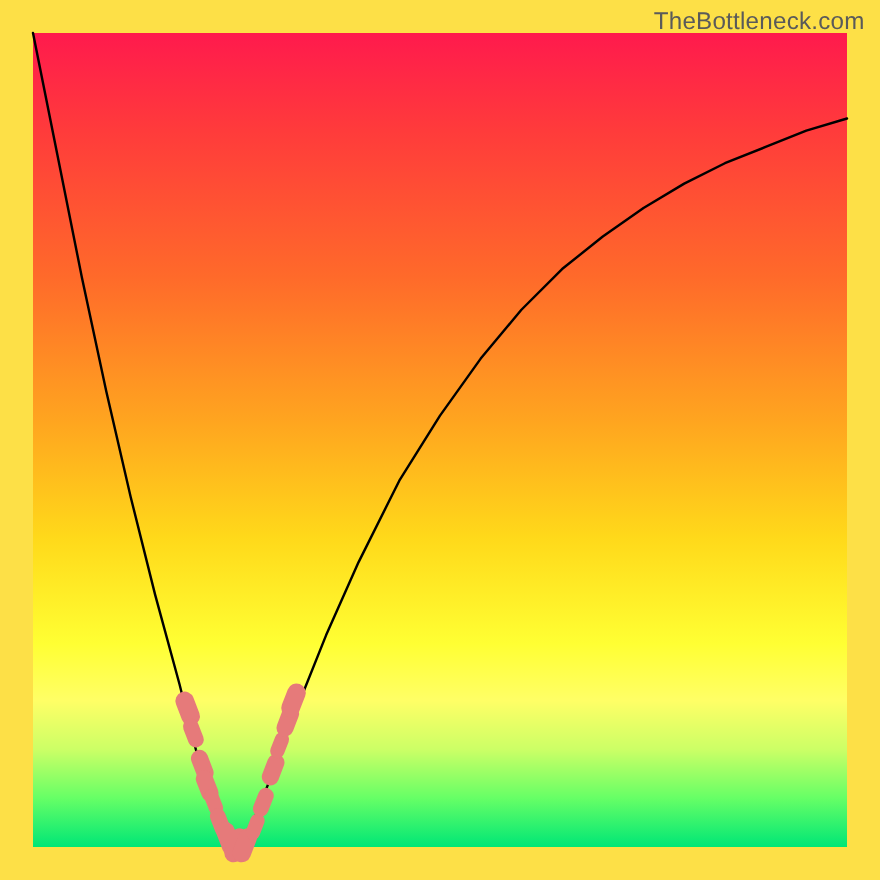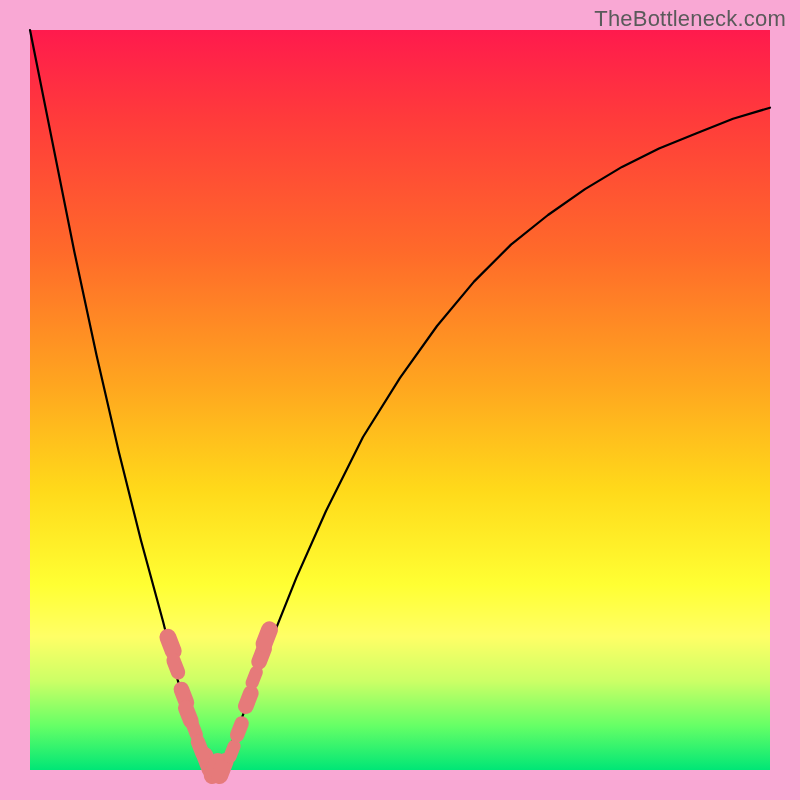--- a/index.html
+++ b/index.html
@@ -10,21 +10,21 @@
     overflow: hidden;
     background: #000;
     font-family: Arial, Helvetica, sans-serif;
   }
   .frame {
     position: absolute;
     left: 0;
     top: 0;
     width: 800px;
     height: 800px;
-    background: #f9a8d4;
+    background: #fde047;
   }
   .plot {
     position: absolute;
     left: 30px;
     top: 30px;
     width: 740px;
     height: 740px;
     
     background: linear-gradient(
       to bottom,

